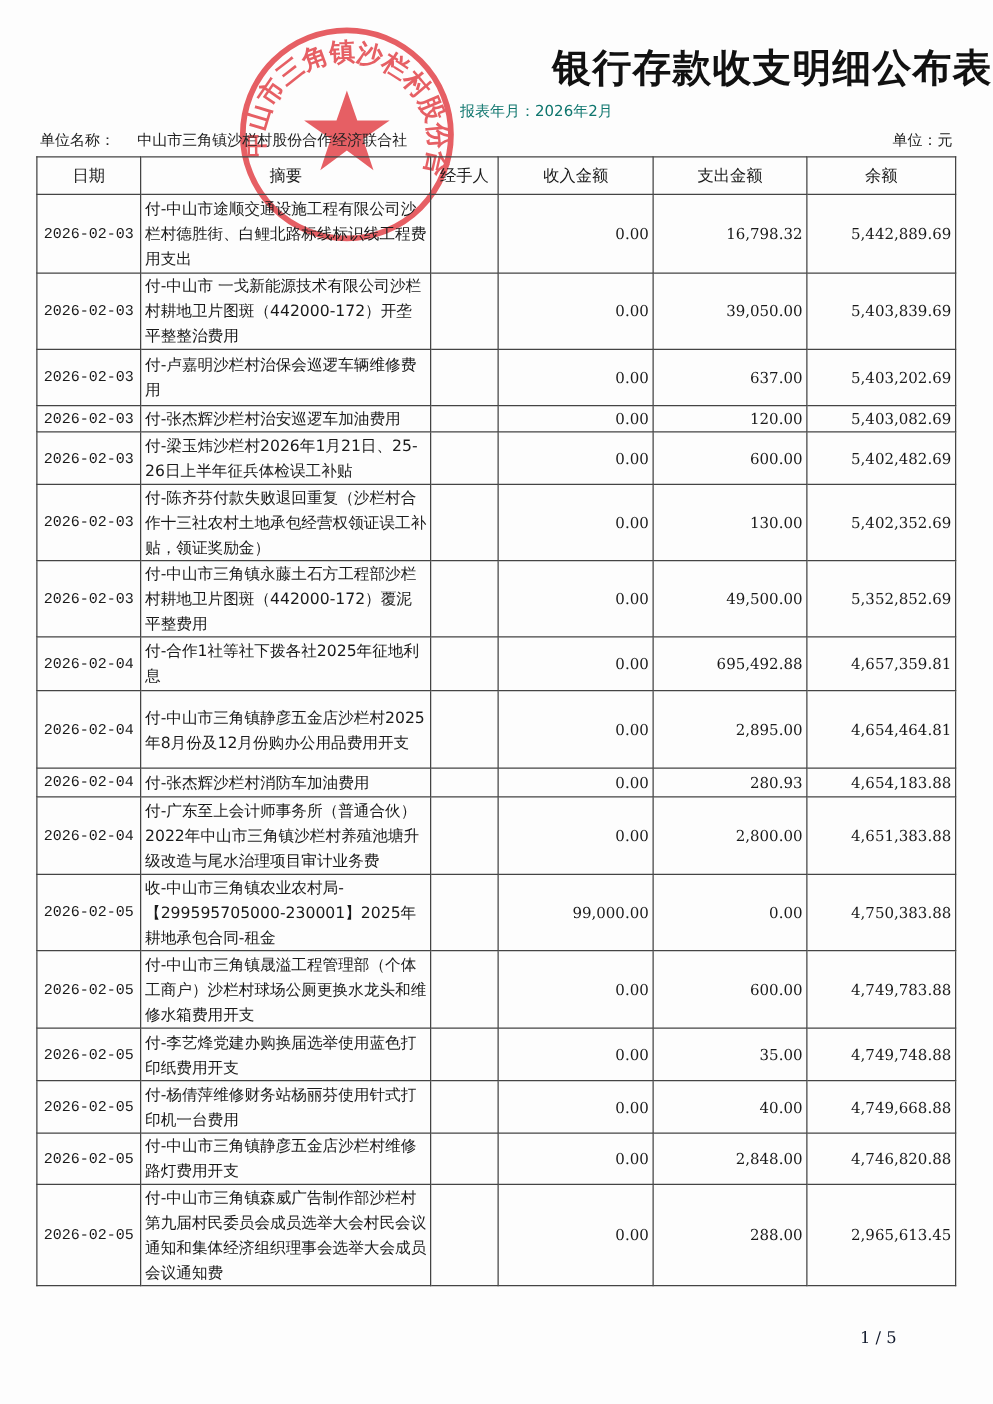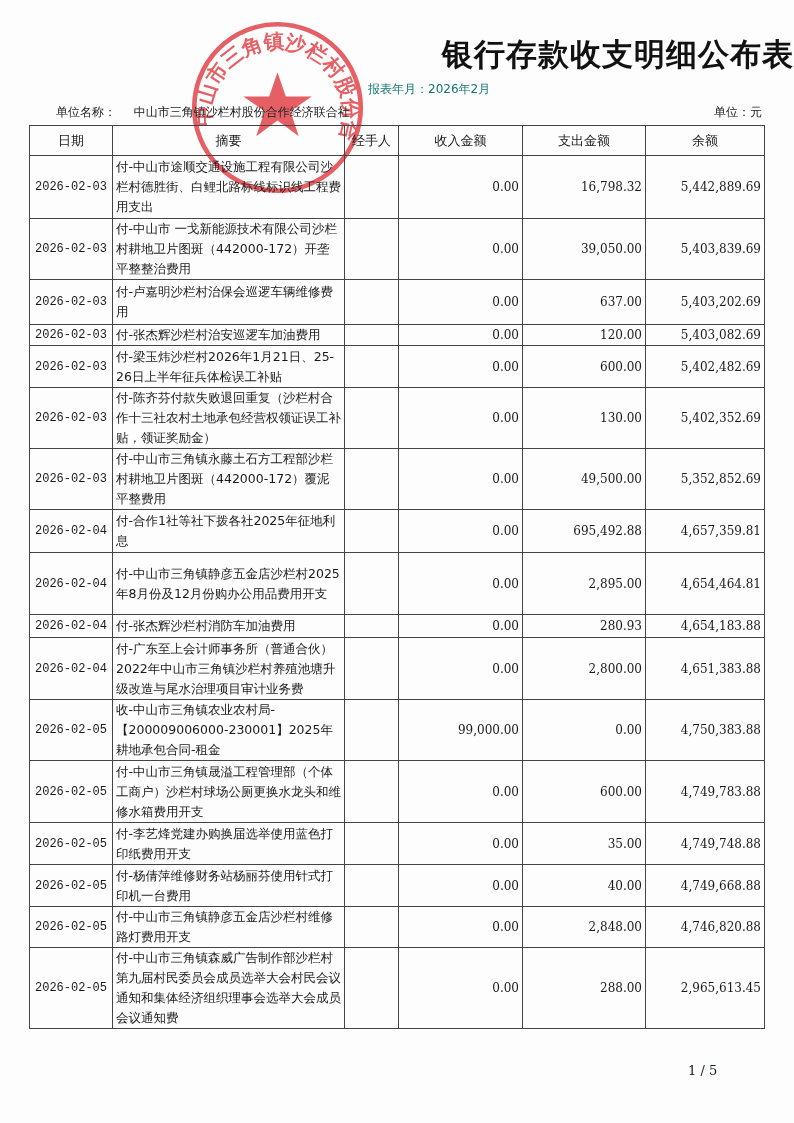--- a/index.html
+++ b/index.html
@@ -13,21 +13,21 @@
       font-size: 31px; font-weight: bold; letter-spacing: 1px; color: #111;
       padding-left: 32px; box-sizing: border-box;
     }
     .report-month {
       position: absolute; top: 81px; left: 368px; font-size: 12px; color: #0f766e;
     }
     .unit-line {
       position: absolute; top: 104px; left: 32px; width: 730px; font-size: 12px;
       display: flex; justify-content: space-between; color: #222;
     }
-    .unit-line .org-label { margin-right: 14px; margin-left: 24px; }
+    .unit-line .org-label { margin-right: 14px; }
     table.ledger {
       position: absolute; top: 125px; left: 29px; border-collapse: collapse;
       width: 735px; table-layout: fixed; font-size: 12px;
     }
     table.ledger th, table.ledger td {
       border: 1px solid #444; padding: 0 3px; vertical-align: middle;
     }
     table.ledger th { height: 29px; font-weight: normal; text-align: center; font-size: 13px; }
     td.date { text-align: center; font-family: Liberation Mono, monospace; font-size: 12px; }
     td.summary { text-align: left; line-height: 20px; font-size: 12.5px; padding: 1px 4px; }
@@ -173,21 +173,21 @@
     <tr style="height:62px">
       <td class="date">2026-02-04</td>
       <td class="summary">付-广东至上会计师事务所（普通合伙）2022年中山市三角镇沙栏村养殖池塘升级改造与尾水治理项目审计业务费</td>
       <td class="handler"></td>
       <td class="num">0.00</td>
       <td class="num">2,800.00</td>
       <td class="num">4,651,383.88</td>
     </tr>
     <tr style="height:60px">
       <td class="date">2026-02-05</td>
-      <td class="summary">收-中山市三角镇农业农村局-【200009006000-230001】2025年耕地承包合同-租金</td>
+      <td class="summary">收-中山市三角镇农业农村局-【299595705000-230001】2025年耕地承包合同-租金</td>
       <td class="handler"></td>
       <td class="num">99,000.00</td>
       <td class="num">0.00</td>
       <td class="num">4,750,383.88</td>
     </tr>
     <tr style="height:62px">
       <td class="date">2026-02-05</td>
       <td class="summary">付-中山市三角镇晟溢工程管理部（个体工商户）沙栏村球场公厕更换水龙头和维修水箱费用开支</td>
       <td class="handler"></td>
       <td class="num">0.00</td>

